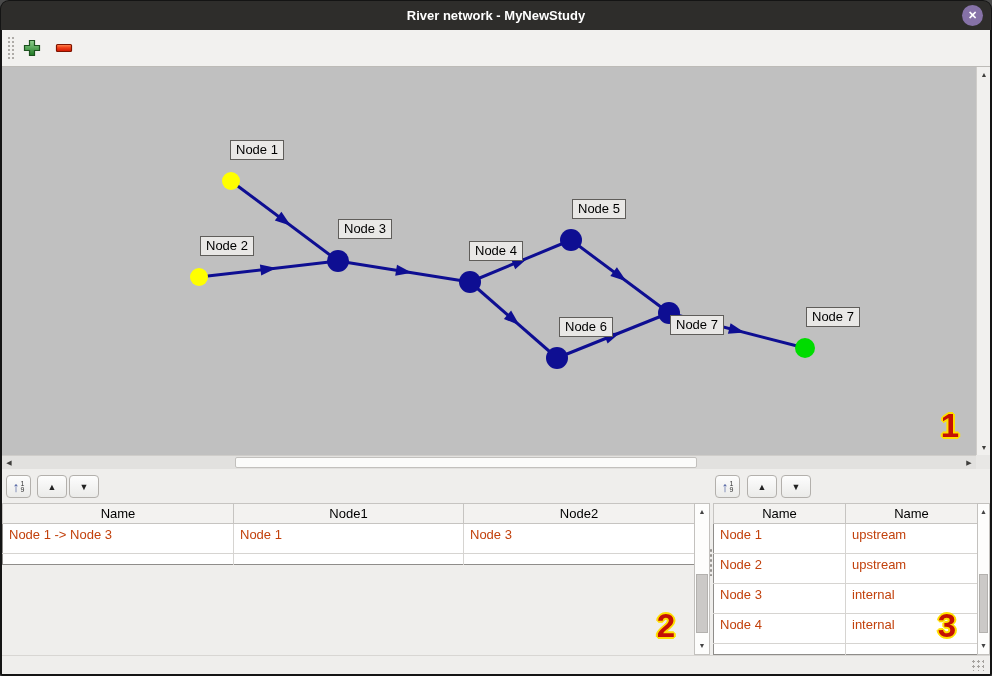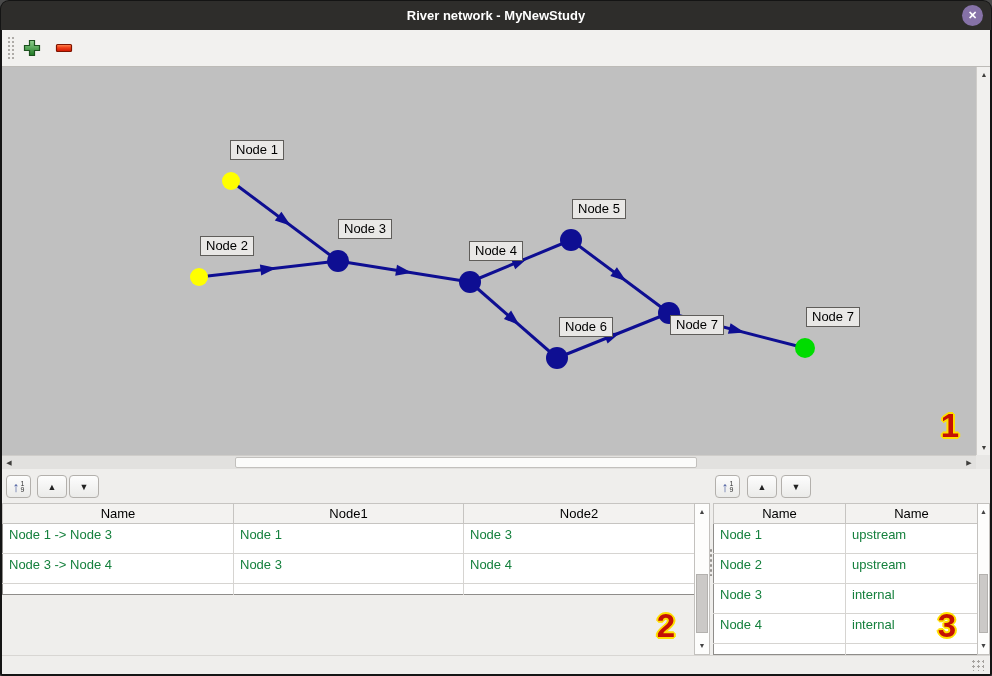--- a/index.html
+++ b/index.html
@@ -40,21 +40,21 @@
   .tri { font-size:9px; color:#222; }
   .sort-ic { display:flex; align-items:center; gap:1px; }
   .sort-ic .arr { color:#46599c; font-size:14px; font-weight:bold; line-height:12px; }
   .sort-ic .digits { display:flex; flex-direction:column; font-size:7px; line-height:6px; color:#333; }
 
   table { border-collapse:collapse; table-layout:fixed; background:#fff; font-size:13px; }
   .data-table { position:absolute; top:503px; border:1px solid #8f8d8a; }
   .t-left { left:2px; width:692px; }
   .t-right { left:713px; width:264px; }
   th { background:#f3f2f0; font-weight:normal; border:1px solid #c6c4c1; height:20px; font-size:13px; padding:0 2px; }
-  td { border-right:1px solid #d6d4d1; border-bottom:1px solid #d6d4d1; height:30px; padding:0 0 8px 6px; color:#15803d; background:#fff;margin-left:41px; }
+  td { border-right:1px solid #d6d4d1; border-bottom:1px solid #d6d4d1; height:30px; padding:0 0 8px 6px; color:#c2410c; background:#fff;margin-left:41px; }
   tr.filler td { height:11px; border-bottom:none; }
 
   .tbl-scroll { position:absolute; top:503px; width:16px; height:152px; background:#fdfdfc; border:1px solid #c3c1be; }
   .s-left { left:694px; } .s-right { left:977px; width:13px; }
   .tbl-scroll .up { position:absolute; top:1px; left:0; right:0; text-align:center; font-size:7px; color:#444; line-height:14px; cursor:pointer; }
   .tbl-scroll .down { position:absolute; bottom:1px; left:0; right:0; text-align:center; font-size:7px; color:#444; line-height:14px; cursor:pointer; }
   .tbl-thumb { position:absolute; left:1px; right:1px; top:70px; height:59px; background:#cbc9c7; border:1px solid #b3b1ae; cursor:pointer; }
 
   
   .statusbar { position:absolute; left:2px; top:655px; width:988px; height:19px; background:#efeeec; border-top:1px solid #d8d6d3; }
@@ -201,25 +201,20 @@
           <th>Node1</th>
           <th>Node2</th>
         </tr>
       </thead>
     <tbody>
         <tr>
           <td>Node 1 -&gt; Node 3</td>
           <td>Node 1</td>
           <td>Node 3</td>
         </tr>
-        <tr>
-          <td>Node 3 -&gt; Node 4</td>
-          <td>Node 3</td>
-          <td>Node 4</td>
-        </tr>
         <tr class="filler">
           <td></td>
           <td></td>
           <td></td>
         </tr>
       </tbody>
   </table>
   <div class="tbl-scroll s-left">
     <div class="up">▲</div>
     <div class="tbl-thumb"></div>

